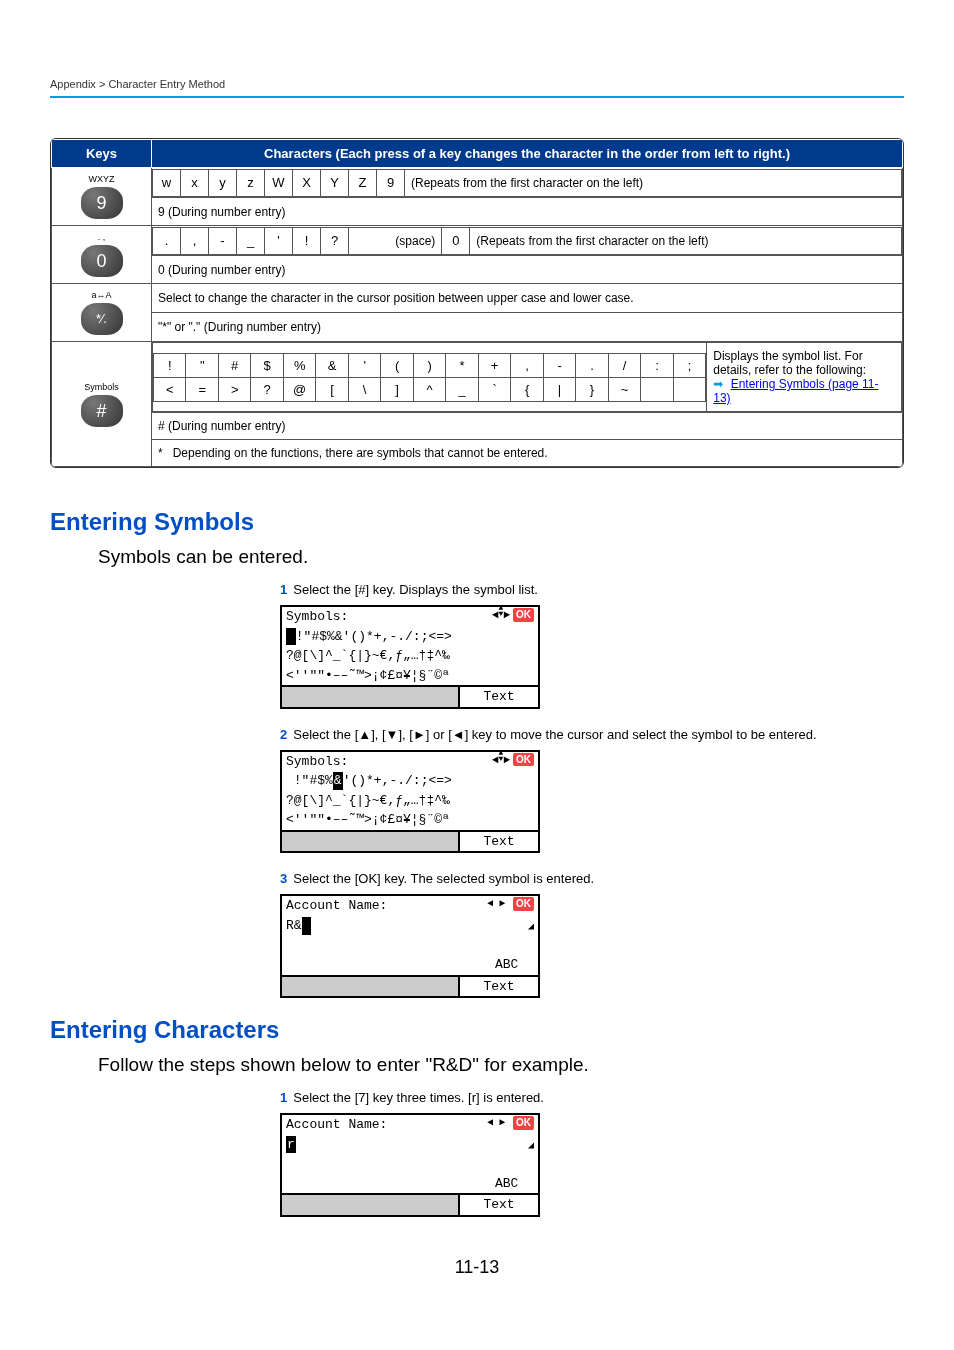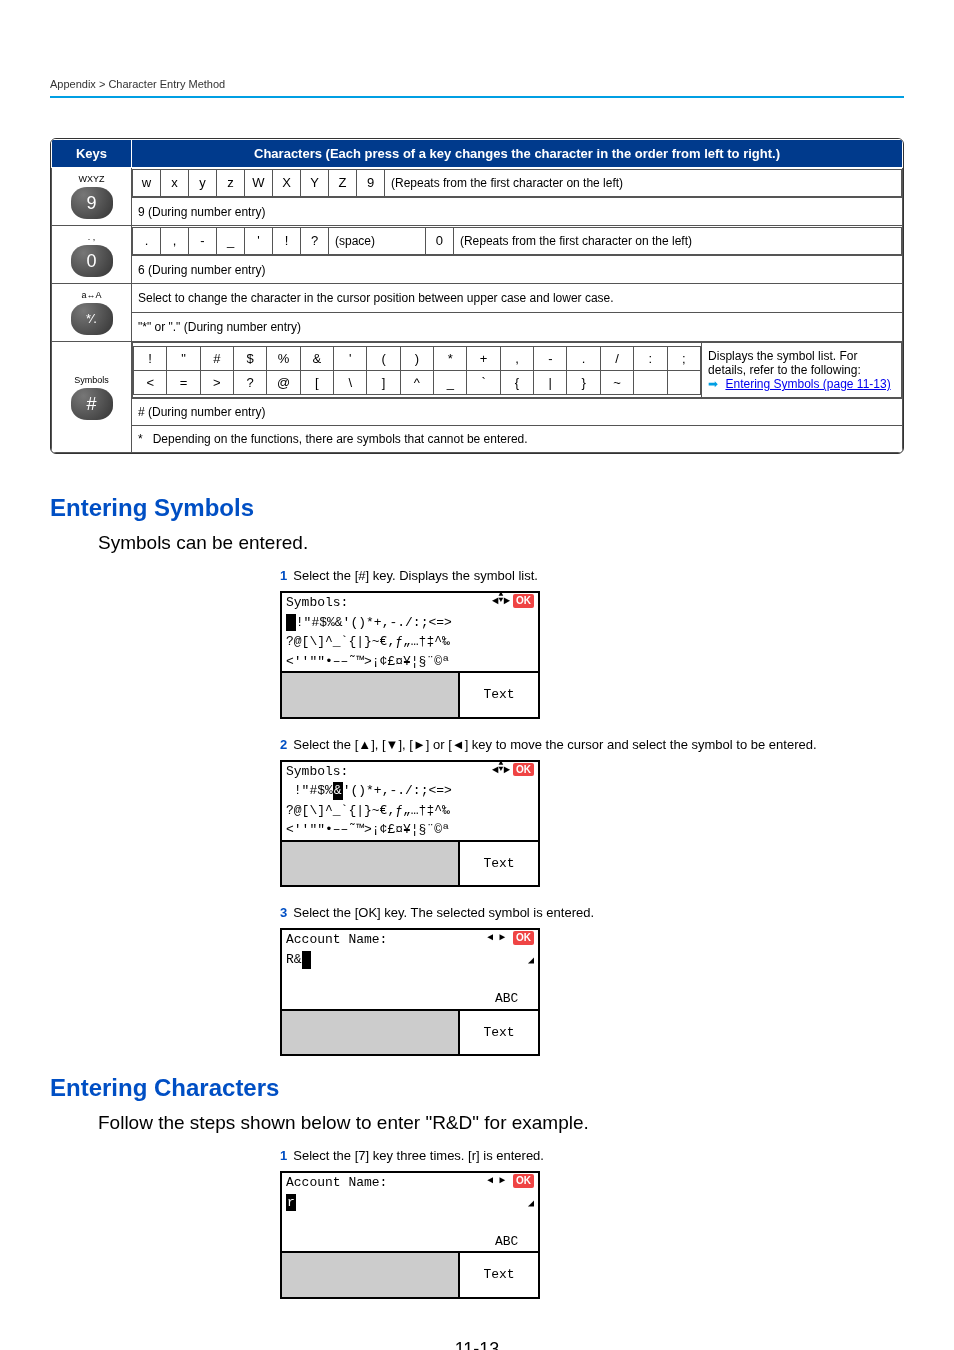--- a/index.html
+++ b/index.html
@@ -31,21 +31,21 @@
   }
   table.main { border-collapse: collapse; width: 100%; }
   table.main th {
     background: #003a8c;
     color: #fff;
     font-weight: bold;
     padding: 6px;
     font-size: 13px;
     border: 1px solid #fff;
   }
-  table.main th.keys { width: 80px; }
+  table.main th.keys { width: 100px; }
   table.main td {
     border: 1px solid #555;
     padding: 6px;
     vertical-align: middle;
     font-size: 12px;
   }
   .keybtn-cell { text-align: center; font-size: 10px; vertical-align: top; padding-top:3px;}
   .key-label { font-size:9px; display:block; margin-bottom:3px;}
   .keybtn {
     display: inline-block;
@@ -94,21 +94,21 @@
     font-family: Arial, sans-serif;
   }
   .navarrows { font-size: 11px; margin-right:3px; display:inline-block; line-height:10px; position:relative; top:-1px;}
   .navarrows::before { content:"◄"; position:relative;}
   .navarrows::after { content:"►"; position:relative;}
   .navarrows-inner { display:inline-block; line-height:6px; font-size:8px; position:relative; top:-2px;}
   .cursor { background:#000; color:#fff; padding:0 1px;}
   .lcd-bottom {display:flex;}
   .lcd-bottom > div { border-top:2px solid #000;}
   .lcd-bottom .btn {
-     flex:0 0 80px; text-align:center; border-left:2px solid #000; padding:13px 0;
+     flex:0 0 80px; text-align:center; border-left:2px solid #000; padding:1px 0;
   }
   .lcd-bottom .blank { flex:1; background:#ccc;}
   .page-num { text-align:center; margin-top: 40px; font-size:18px;}
   .small-pen::after { content:"◢"; font-size:10px; color:#000;}
 </style>
 </head>
 <body>
 
 <div class="breadcrumb">Appendix &gt; Character Entry Method</div>
 <hr class="topline">
@@ -158,30 +158,30 @@
       <table class="inner-table inner-row">
               <tbody>
                 <tr>
         <td class="ch">.</td>
         <td class="ch">,</td>
         <td class="ch">-</td>
         <td class="ch">_</td>
         <td class="ch">'</td>
         <td class="ch">!</td>
         <td class="ch">?</td>
-        <td style="text-align:left;">(space)</td>
+        <td style="text-align:right;">(space)</td>
         <td class="ch">0</td>
         <td>(Repeats from the first character on the left)</td>
       </tr>
               </tbody>
             </table>
     </td>
   </tr>
   <tr>
-          <td>6 (During number entry)</td>
+          <td>0 (During number entry)</td>
         </tr>
 
   <tr>
     <td rowspan="2" class="keybtn-cell">
       <span class="key-label">a↔A</span>
       <span class="keybtn" style="font-size:13px;">*⁄.</span>
     </td>
     <td>Select to change the character in the cursor position between upper case and lower case.</td>
   </tr>
   <tr>

